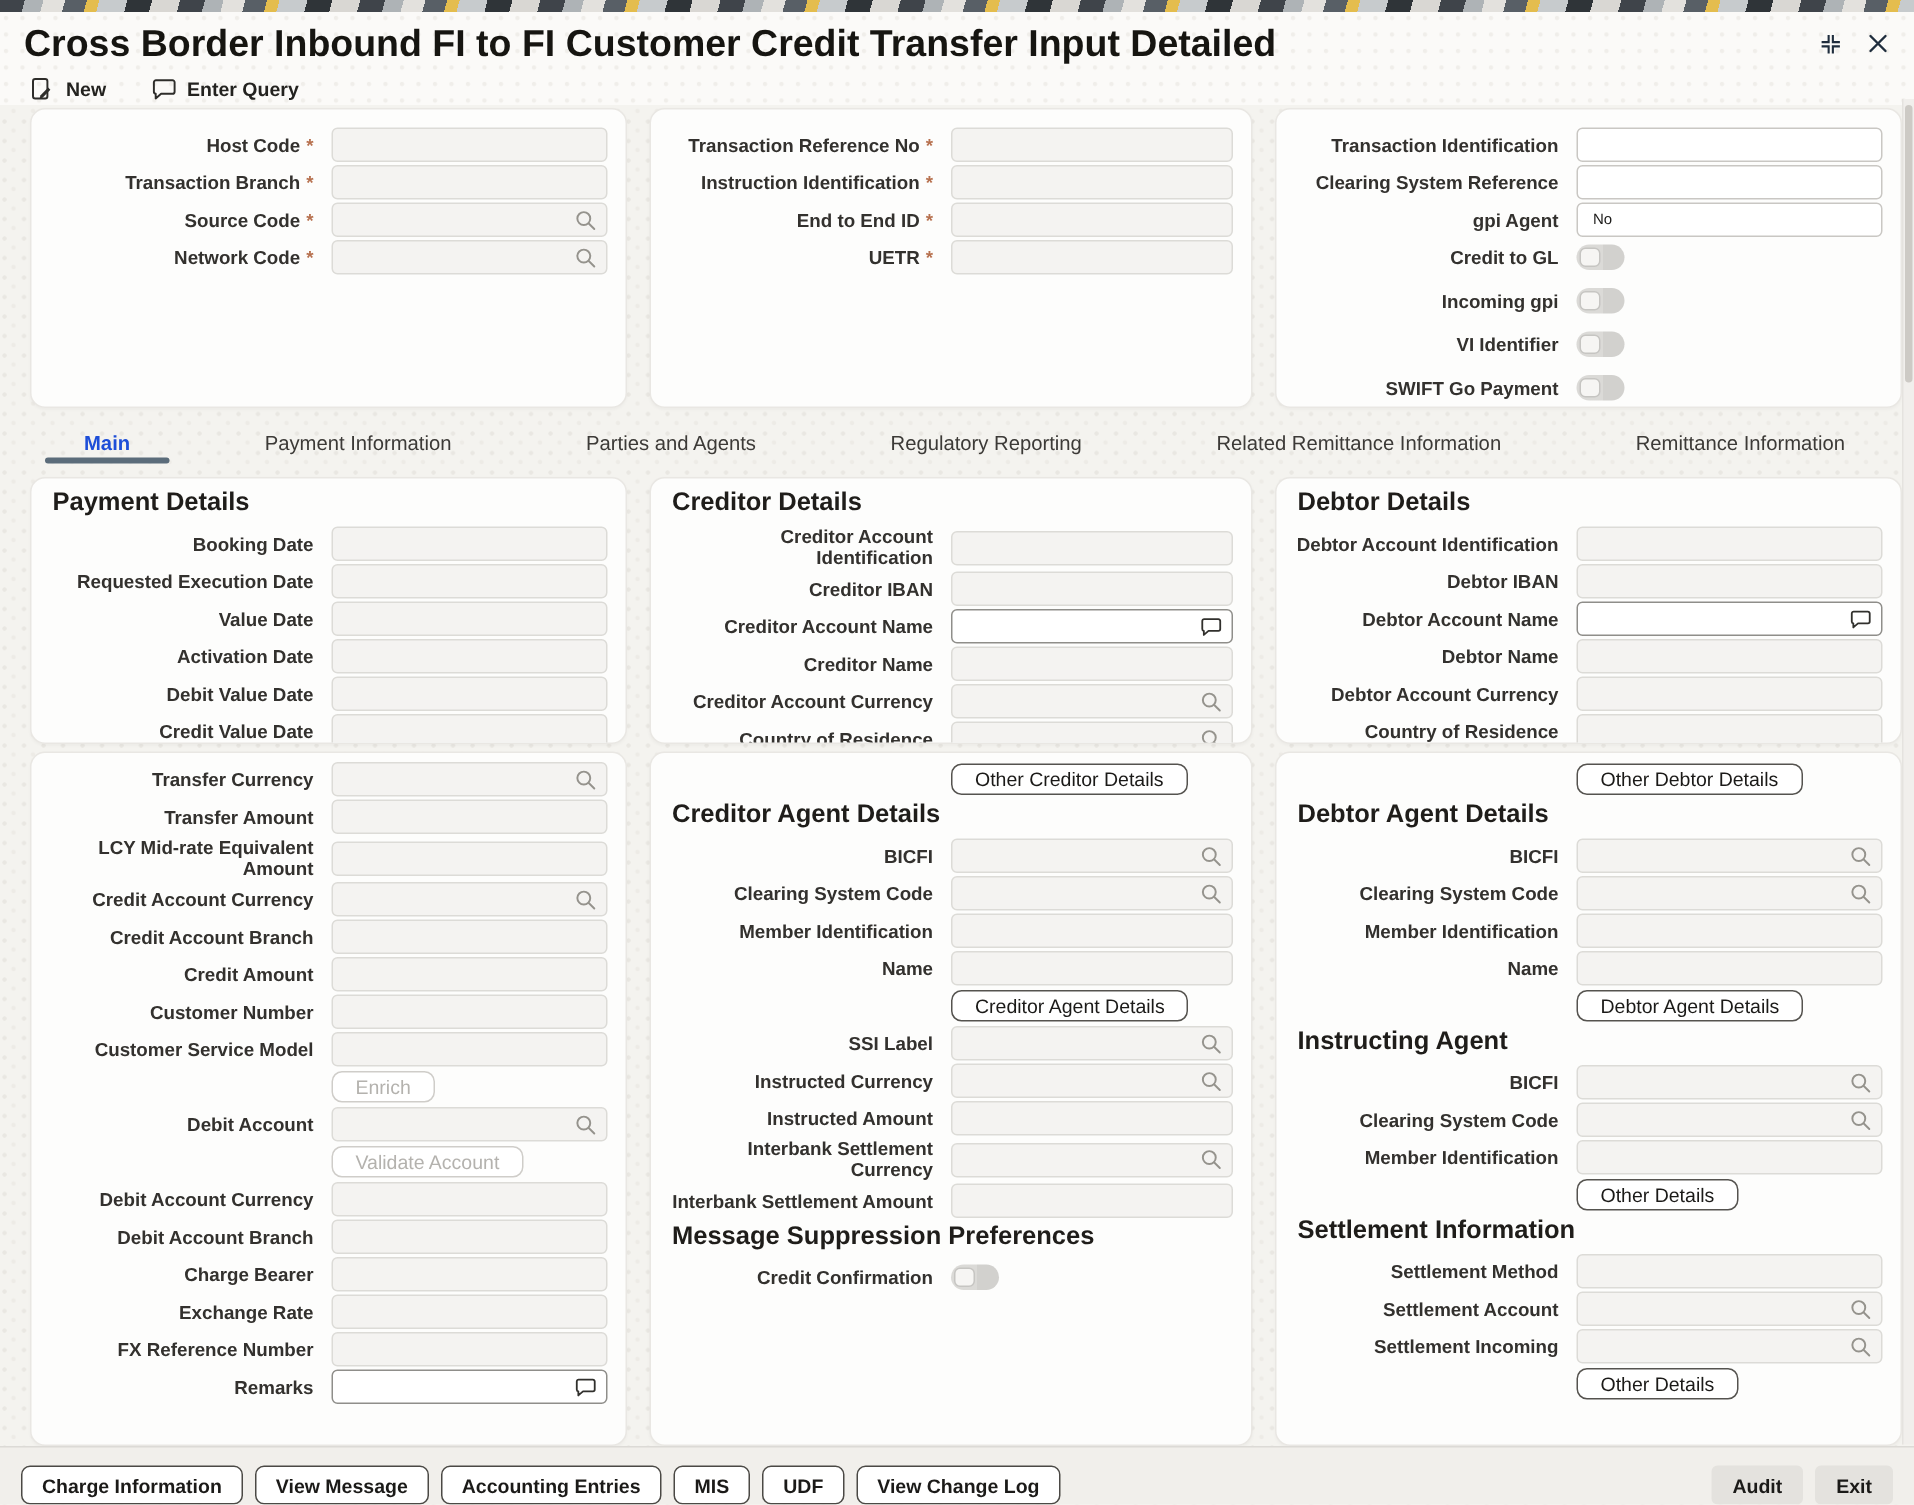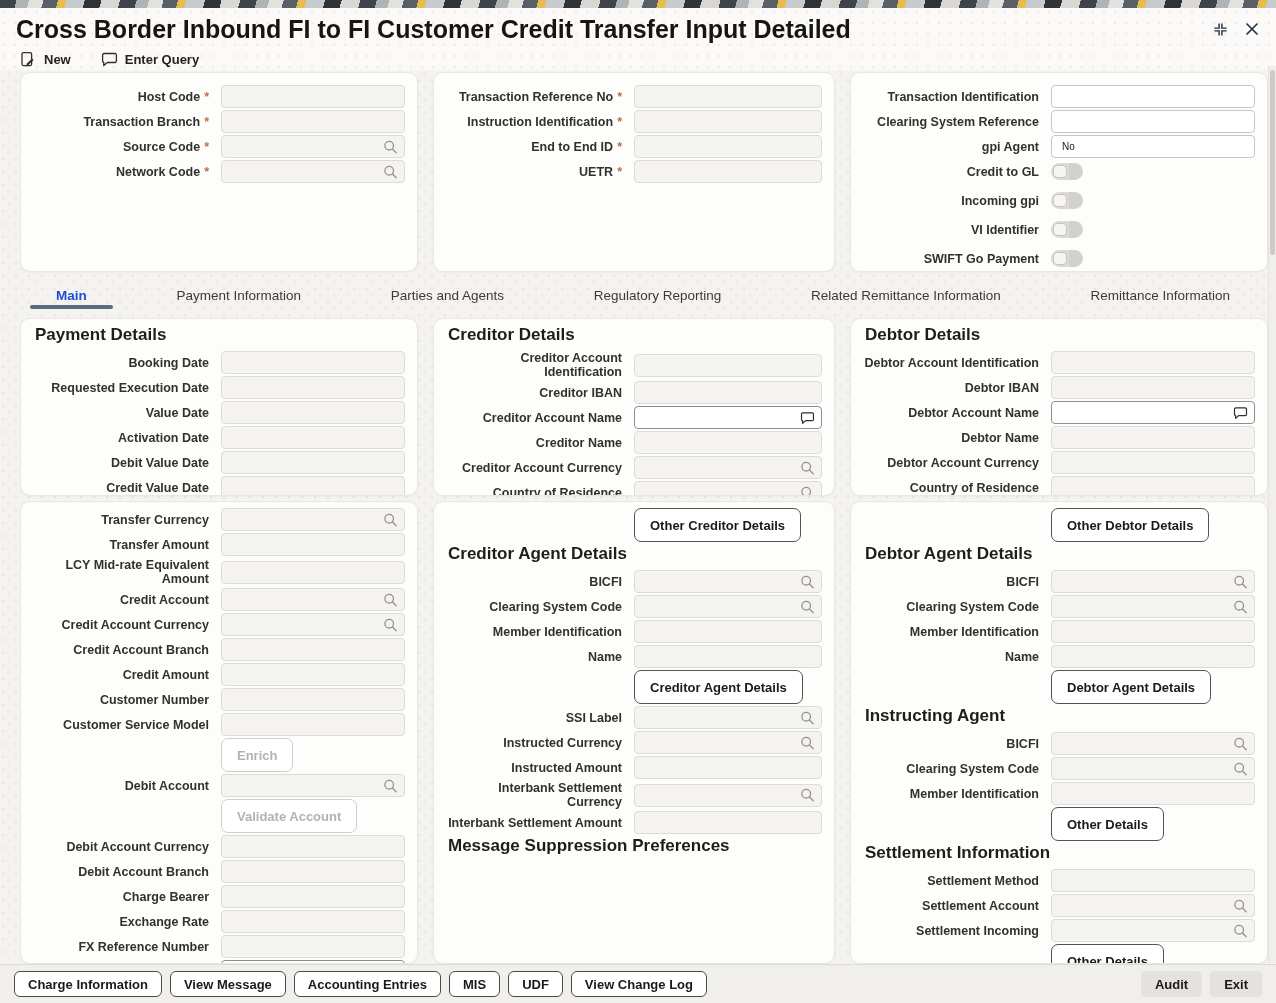--- a/index.html
+++ b/index.html
@@ -46,31 +46,31 @@
   .req{color:var(--req,#b7714f);margin-left:4px;font-weight:700;}
   .fctrl{position:relative;}
   .input{position:relative;height:23px;background:#f4f3f1;border:1px solid #dcdbd7;border-radius:4px;box-sizing:border-box;}
   .input.white{background:#ffffff;border-color:#c9c7c3;}
   .input.popupfield{background:#ffffff;border-color:#8f8e8a;}
   .input .icon{position:absolute;right:6px;top:50%;transform:translateY(-50%);}
   .input.value{display:flex;align-items:center;padding:0 10px;font-size:10px;color:#1b1a18;}
   .toggle{width:32px;height:17px;border-radius:9px;position:relative;cursor:pointer;
     background:linear-gradient(to right,#dbdad7 0 55%,#d2d1ce 55%);}
   .knob{position:absolute;left:2px;top:2px;width:14px;height:13px;background:#f6f5f3;border:1px solid #c6c5c2;border-radius:4px;box-sizing:border-box;}
-  .form-btn{height:34px;padding:0 15px;background:#fff;border:1px solid #55534f;border-radius:7px;
-    font-family:"Liberation Sans",sans-serif;font-size:13px;font-weight:700;color:#1b1a18;cursor:pointer;}
+  .form-btn{height:21px;padding:0 15px;background:#fff;border:1px solid #55534f;border-radius:7px;
+    font-family:"Liberation Sans",sans-serif;font-size:13px;font-weight:400;color:#1b1a18;cursor:pointer;}
   .form-btn.disabled{border-color:#cfcdc9;color:#b4b2ae;cursor:default;}
 
   .tabbar{display:flex;justify-content:space-between;align-items:stretch;height:46px;padding:0 46px 0 56px;}
   .tab{position:relative;display:flex;align-items:center;font-size:13.5px;color:#3c3a37;cursor:pointer;}
   .tab.active{font-weight:700;color:#1d4ed8;}
   .tab.active::after{content:"";position:absolute;left:-26px;right:-26px;bottom:9px;height:4px;border-radius:2px;background:var(--tabu,#5b6c7a);}
 
   .footer{position:absolute;left:0;right:0;bottom:0;height:39px;background:#f1efeb;border-top:1px solid #dcdad6;
-    display:flex;align-items:center;justify-content:space-between;padding:0 14px;box-sizing:border-box;}
+    display:flex;align-items:flex-end;justify-content:space-between;padding:0 14px;box-sizing:border-box;}
   .fgroup{display:flex;gap:8px;align-items:center;}
   .fbtn{height:26px;padding:0 13px;background:#fff;border:1px solid #4b4945;border-radius:6px;
     font-family:"Liberation Sans",sans-serif;font-size:13px;font-weight:700;color:#1b1a18;cursor:pointer;}
   .fbtn.gray{background:#e4e2de;border:1px solid #e4e2de;border-radius:4px;}
 
   .vscroll{position:absolute;top:66px;right:0;width:7px;bottom:40px;background:#f1efec;border-left:1px solid #e5e3df;}
   .vthumb{position:absolute;top:4px;left:1px;width:5px;height:185px;background:#cdcac5;border-radius:3px;}
 </style>
 </head>
 <body>
@@ -315,31 +315,20 @@
               <div class="input"></div>
             </div>
           </div>
           <div class="frow">
             <label class="flabel"><span>LCY Mid-rate Equivalent Amount</span></label>
             <div class="fctrl">
               <div class="input"></div>
             </div>
           </div>
           <div class="frow">
-            <label class="flabel"><span>Credit Account</span></label>
-            <div class="fctrl">
-              <div class="input">
-                <svg class="icon" width="15" height="15" viewBox="0 0 15 15" fill="none">
-                  <circle cx="6.2" cy="6.2" r="4.3" stroke="#95938d" stroke-width="1.3"></circle>
-                  <line x1="9.5" y1="9.5" x2="13.2" y2="13.2" stroke="#95938d" stroke-width="1.3" stroke-linecap="round"></line>
-                </svg>
-              </div>
-            </div>
-          </div>
-          <div class="frow">
             <label class="flabel"><span>Credit Account Currency</span></label>
             <div class="fctrl">
               <div class="input">
                 <svg class="icon" width="15" height="15" viewBox="0 0 15 15" fill="none">
                   <circle cx="6.2" cy="6.2" r="4.3" stroke="#95938d" stroke-width="1.3"></circle>
                   <line x1="9.5" y1="9.5" x2="13.2" y2="13.2" stroke="#95938d" stroke-width="1.3" stroke-linecap="round"></line>
                 </svg>
               </div>
             </div>
           </div>
@@ -565,20 +554,28 @@
               </div>
             </div>
           </div>
           <div class="frow">
             <label class="flabel"><span>Interbank Settlement Amount</span></label>
             <div class="fctrl">
               <div class="input"></div>
             </div>
           </div>
           <div class="sect">Message Suppression Preferences</div>
+          <div class="frow trow">
+            <label class="flabel"><span>Credit Confirmation</span></label>
+            <div class="fctrl">
+              <div class="toggle">
+                <div class="knob"></div>
+              </div>
+            </div>
+          </div>
         </div>
       </div>
       <div class="mcol w3">
         <div class="card carda">
           <div class="sect">Debtor Details</div>
           <div class="frow">
             <label class="flabel"><span>Debtor Account Identification</span></label>
             <div class="fctrl">
               <div class="input"></div>
             </div>

